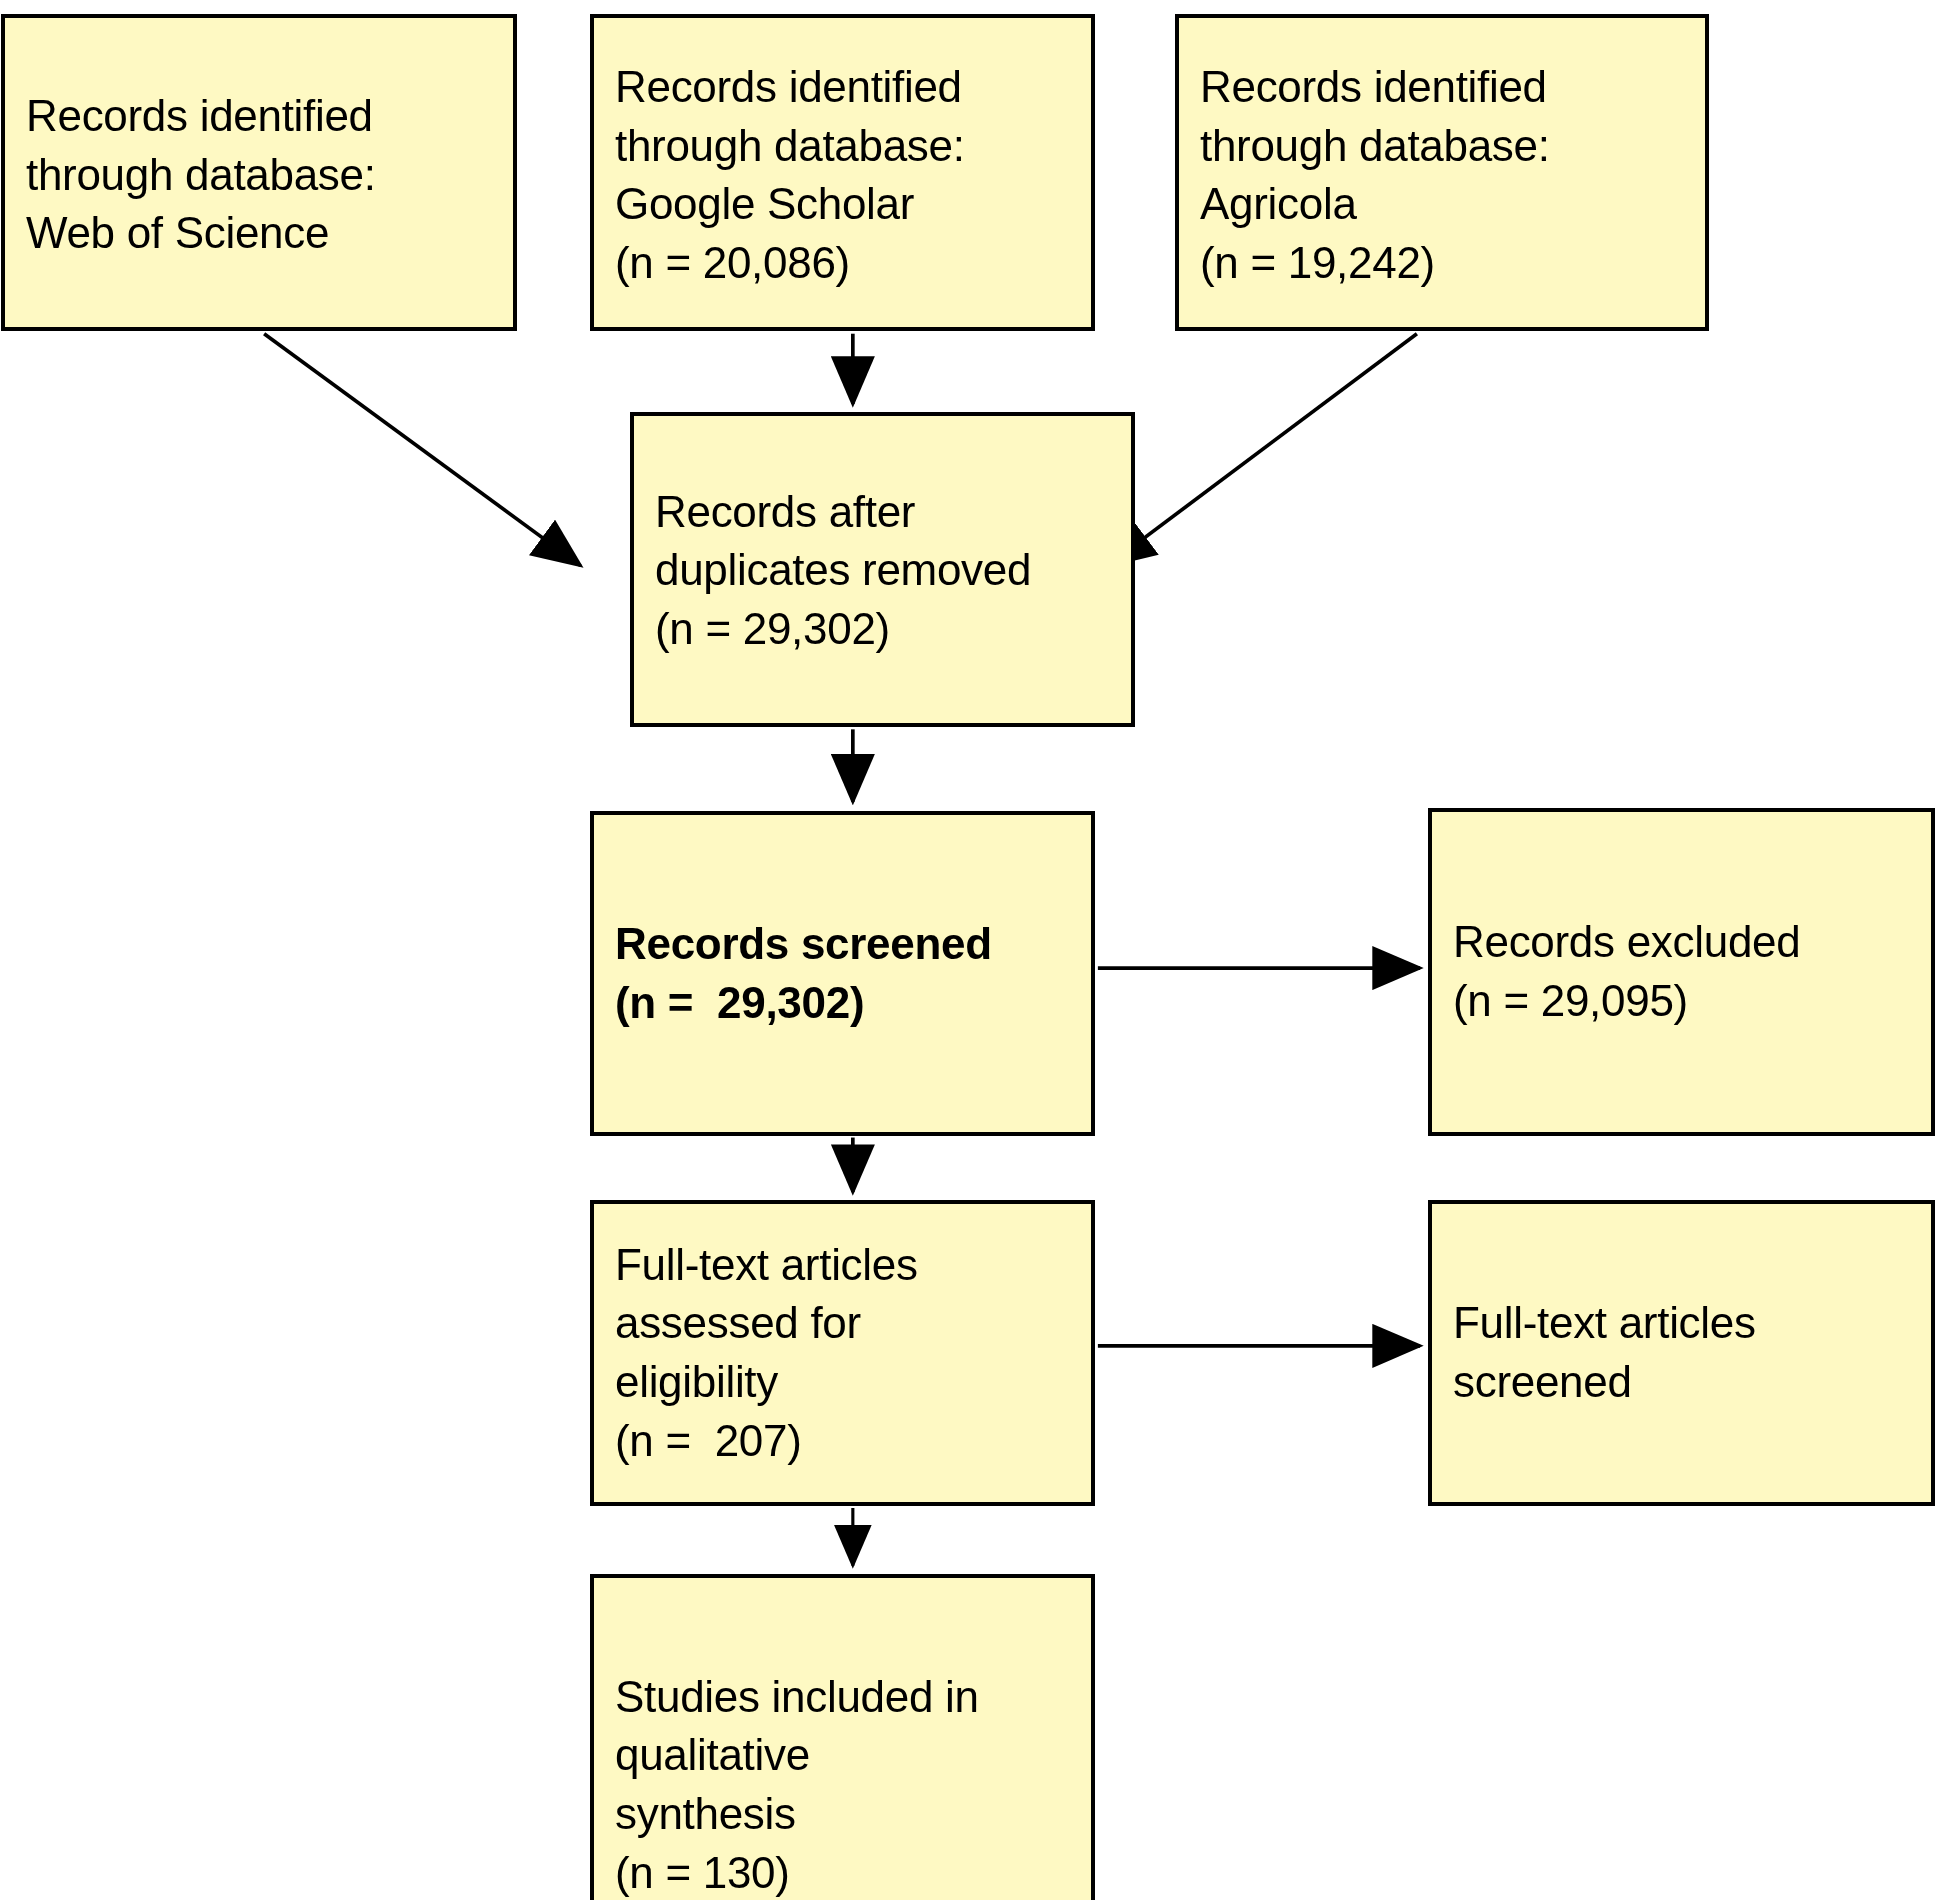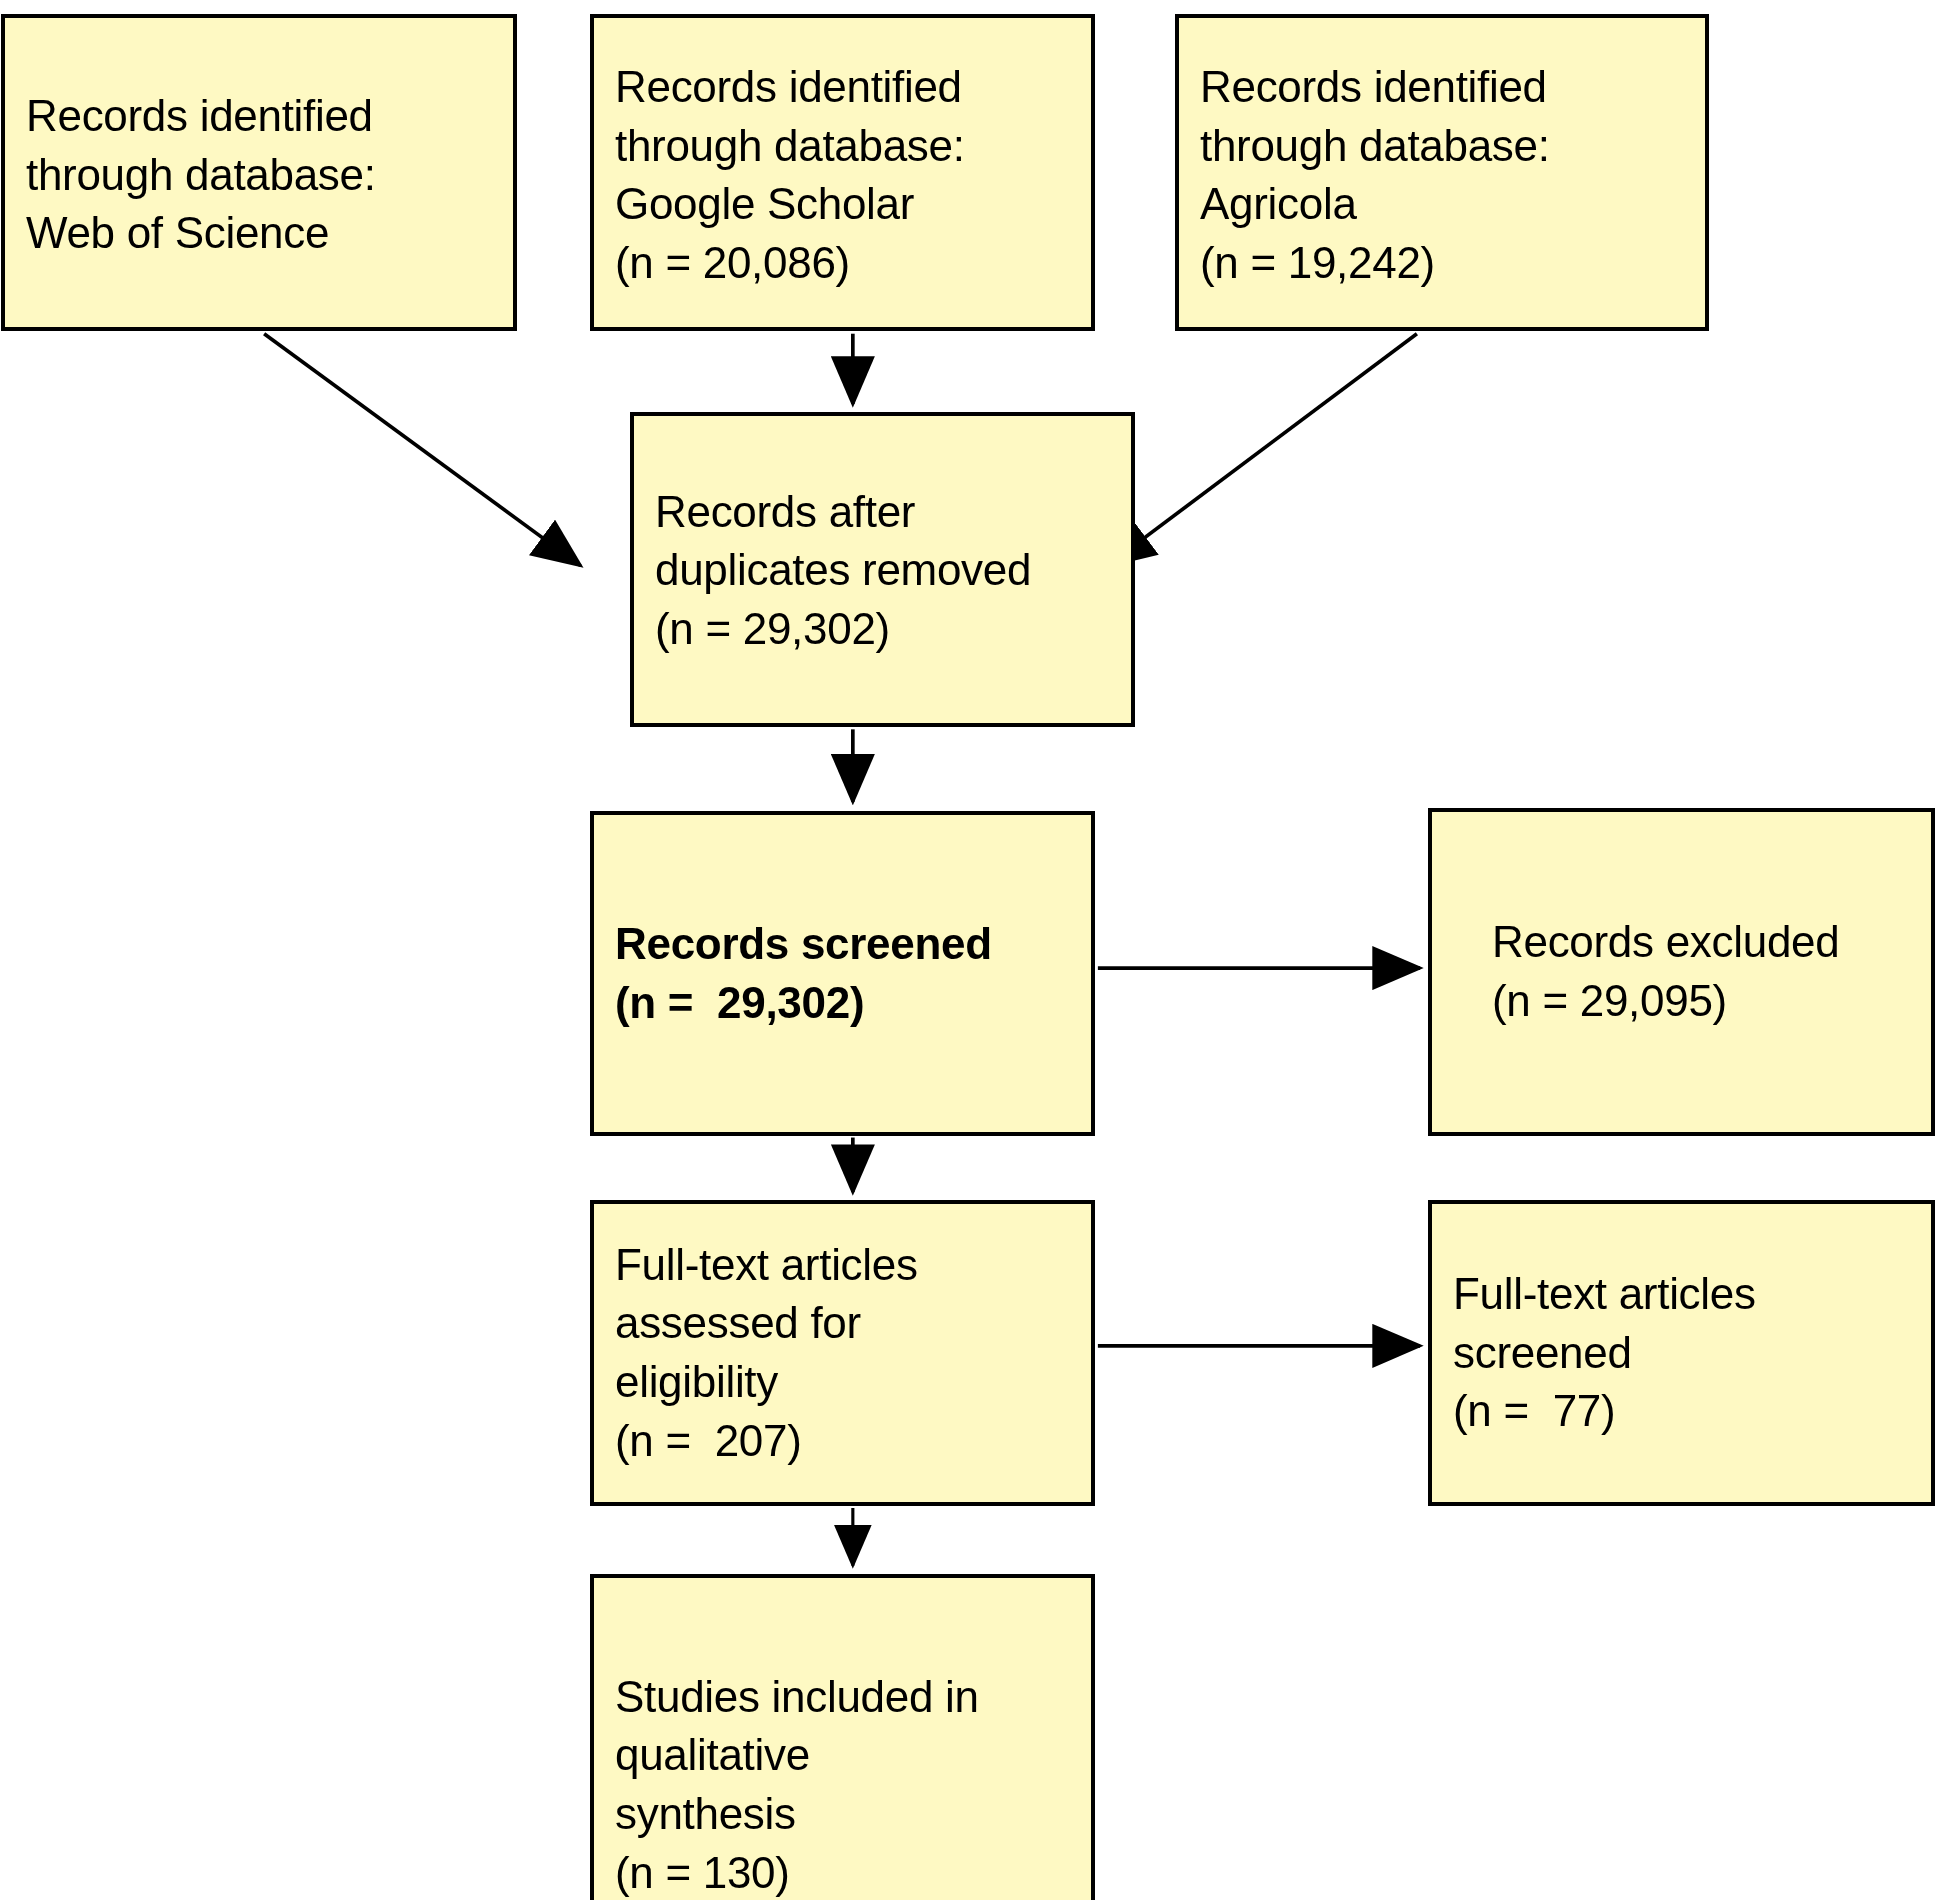--- a/index.html
+++ b/index.html
@@ -56,21 +56,21 @@
   #box-fulltext    { left: 590px; top: 1200px; width: 505px; height: 306px; }
   #box-ftexcluded  { left: 1428px; top: 1200px; width: 507px; height: 306px; }
   #box-included    { left: 590px; top: 1574px; width: 505px; height: 422px; }
 
   
   #box-wos .textblock,
   #box-gs .textblock,
   #box-agricola .textblock { padding-top: 5.2px; }
   #box-dedup .textblock    { padding-top: 2.1px; }
   #box-screened .textblock { padding-top: 0px; font-weight: bold; }
-  #box-excluded .textblock { padding-top: 0px; margin-left: 39px; }
+  #box-excluded .textblock { padding-top: 0px; }
   #box-fulltext .textblock { padding-top: 0px; }
   #box-ftexcluded .textblock { padding-top: 0px; }
   #box-included .textblock { padding-top: 0px; }
 </style>
 </head>
 <body>
 
 <div id="diagram-root">
 
   <svg id="flow-svg" viewBox="0 0 3708 3623" aria-hidden="true">
@@ -154,21 +154,20 @@
       <div class="line">assessed for</div>
       <div class="line">eligibility</div>
       <div class="line">(n =  207)</div>
     </div>
   </div>
 
   <div class="flow-box" id="box-ftexcluded">
     <div class="textblock">
       <div class="line">Full-text articles</div>
       <div class="line">screened</div>
-      <div class="line">(n =  77)</div>
     </div>
   </div>
 
   <div class="flow-box" id="box-included">
     <div class="textblock">
       <div class="line">Studies included in</div>
       <div class="line">qualitative</div>
       <div class="line">synthesis</div>
       <div class="line">(n = 130)</div>
     </div>

